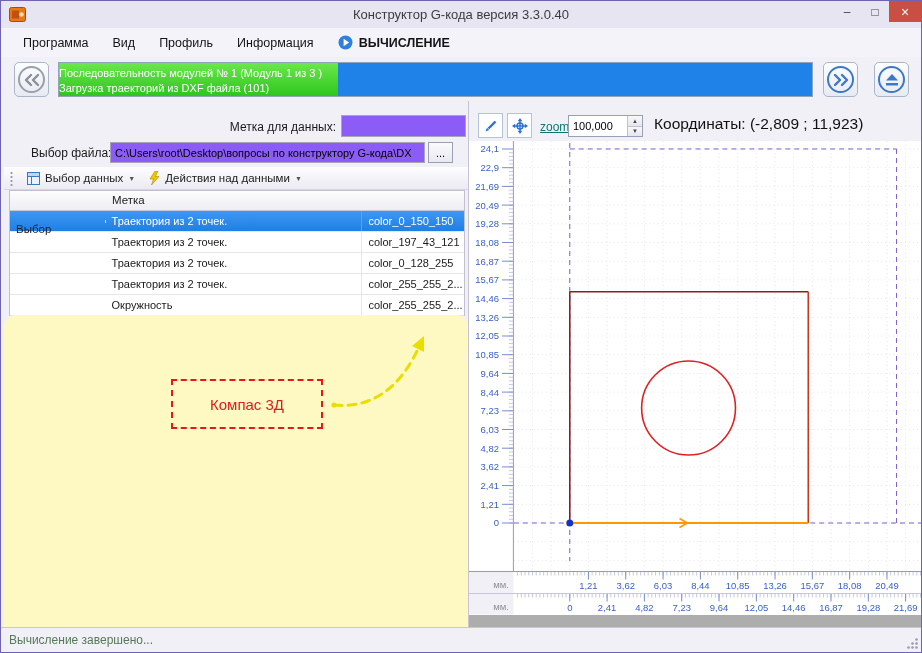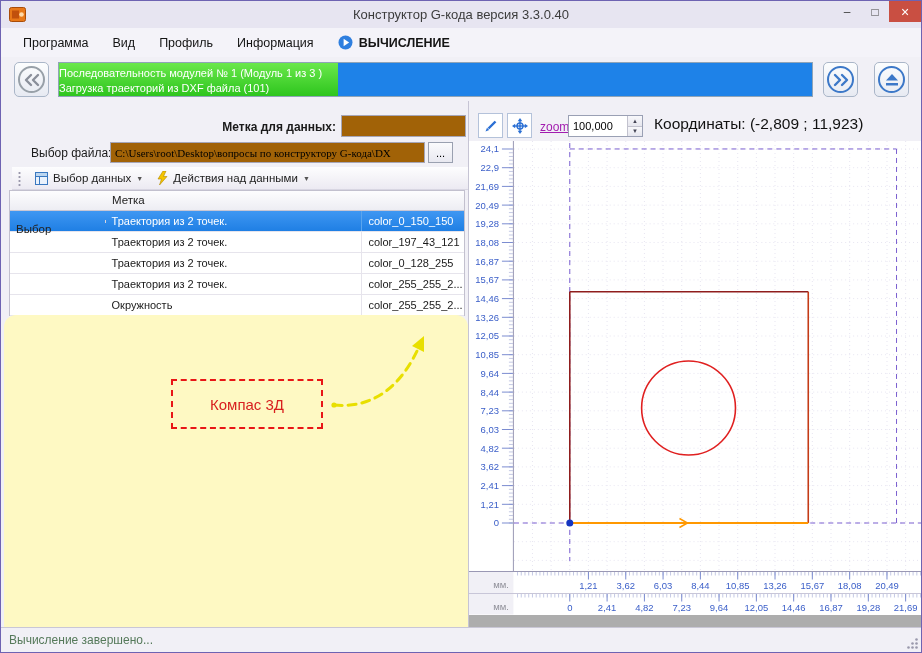--- a/index.html
+++ b/index.html
@@ -33,27 +33,27 @@
   .nav-circle.blue { border:2px solid #3c78c8; }
   .progressbar { position:absolute; left:57px; top:61px; width:755px; height:35px;
                  background:#1e82e8; border:1px solid #8fa4b8; overflow:hidden; }
   .progress-fill { position:absolute; left:0; top:0; bottom:0; width:37%;
                    background:linear-gradient(#6ae84b,#2ec51e); }
   .progress-text { position:absolute; left:0; top:3px; width:100%; text-align:left;
                    color:#fff; font-size:11px; line-height:1.35; }
 
   
   .lbl { position:absolute; font-size:12px; color:#1a1a1a; }
-  .tinput { position:absolute; border:1px solid #a6a6b8; background:#a16207; font-size:11px;
-            font-family:Liberation Serif, serif; padding:2px 4px; }
+  .tinput { position:absolute; border:1px solid #a6a6b8; background:#8b5cf6; font-size:11px;
+            font-family:Liberation Sans, sans-serif; padding:2px 4px; }
   .browse-btn { position:absolute; border:1px solid #9aa0b0; background:linear-gradient(#fbfbfd,#e8e8f0);
                 font-size:11px; text-align:center; }
 
   
-  .toolbar { position:absolute; left:11px; top:166px; width:464px; height:23px;
+  .toolbar { position:absolute; left:3px; top:166px; width:464px; height:23px;
              background:linear-gradient(#fdfdfe,#eceaf2); border-bottom:1px solid #d8d6e2;
              display:flex; align-items:center; font-size:11.5px; color:#222; }
   .grip { width:3px; height:15px; margin:0 7px 0 6px;
           background-image:radial-gradient(circle, #9a98ac 1px, transparent 1.2px);
           background-size:3px 4px; }
   .tb-btn { display:flex; align-items:center; gap:5px; padding:3px 7px; }
   .caret { font-size:7px; color:#555; }
 
   
   .dtable { position:absolute; left:8px; top:189px; width:456px; border:1px solid #c2c0ce; border-bottom:none; background:#fff; }
@@ -71,21 +71,21 @@
   
   .gray-area { position:absolute; left:3px; top:314px; width:464px; height:364px; background:#fef9c3;border-radius:12px; }
   .annotation-box { position:absolute; left:167px; top:64px; width:152px; height:50px;
                     border:2px dashed #e81616; display:flex; align-items:center; justify-content:center;
                     color:#d81f1f; font-size:15px; }
   .arrow-svg { position:absolute; left:0; top:0; width:464px; height:312px; }
 
   
   .icon-btn { position:absolute; top:112px; width:25px; height:25px; border:1px solid #b4c2da;
               background:#fff; display:flex; align-items:center; justify-content:center; }
-  .zoom-label { position:absolute; left:539px; top:119px; font-size:12px; color:#a21caf;text-decoration:underline; }
+  .zoom-label { position:absolute; left:539px; top:119px; font-size:12px; color:#0f766e;text-decoration:underline; }
   .spinner { position:absolute; left:567px; top:114px; width:75px; height:22px; border:1px solid #9aa0b4;
              background:#fff; display:flex; }
   .spin-value { flex:1; font-size:11px; padding:4px 0 0 4px; }
   .spin-btns { width:15px; display:flex; flex-direction:column; border-left:1px solid #c2c2ce; }
   .spin-btn { flex:1; font-size:6px; color:#445; display:flex; align-items:center; justify-content:center;
               background:linear-gradient(#f8f8fb,#e6e6ee); }
   .spin-btn:first-child { border-bottom:1px solid #c2c2ce; }
   .coords { position:absolute; left:653px; top:114px; font-size:15.5px; color:#111; white-space:nowrap; }
 
   
@@ -169,21 +169,21 @@
   </div>
   <div class="nav-btn" style="left:873px">
     <span class="nav-circle blue">
       <svg width="14" height="13" viewBox="0 0 14 13">
           <polygon points="7,1 13,7.5 1,7.5" fill="#3c78c8"></polygon>
           <rect x="1" y="10" width="12" height="2.5" fill="#3c78c8"></rect>
         </svg>
     </span>
   </div>
 
-  <div class="lbl" style="left:180px; top:119px; width:155px; text-align:right;font-weight:bold;">Метка для данных:</div>
+  <div class="lbl" style="left:180px; top:119px; width:155px; text-align:right;">Метка для данных:</div>
   <input class="tinput" style="left: 340px; top: 114px; width: 125px; height: 22px;" value="">
 
   <div class="icon-btn" style="left:477px">
     <svg width="14" height="14" viewBox="0 0 14 14">
       <line x1="4.5" y1="9.5" x2="11.5" y2="2.5" stroke="#2a6fd4" stroke-width="2.4"></line>
       <polygon points="1.5,12.5 3,8.8 5.2,11" fill="#2a6fd4"></polygon>
     </svg>
   </div>
   <div class="icon-btn" style="left:506px">
     <svg width="16" height="16" viewBox="0 0 16 16">

